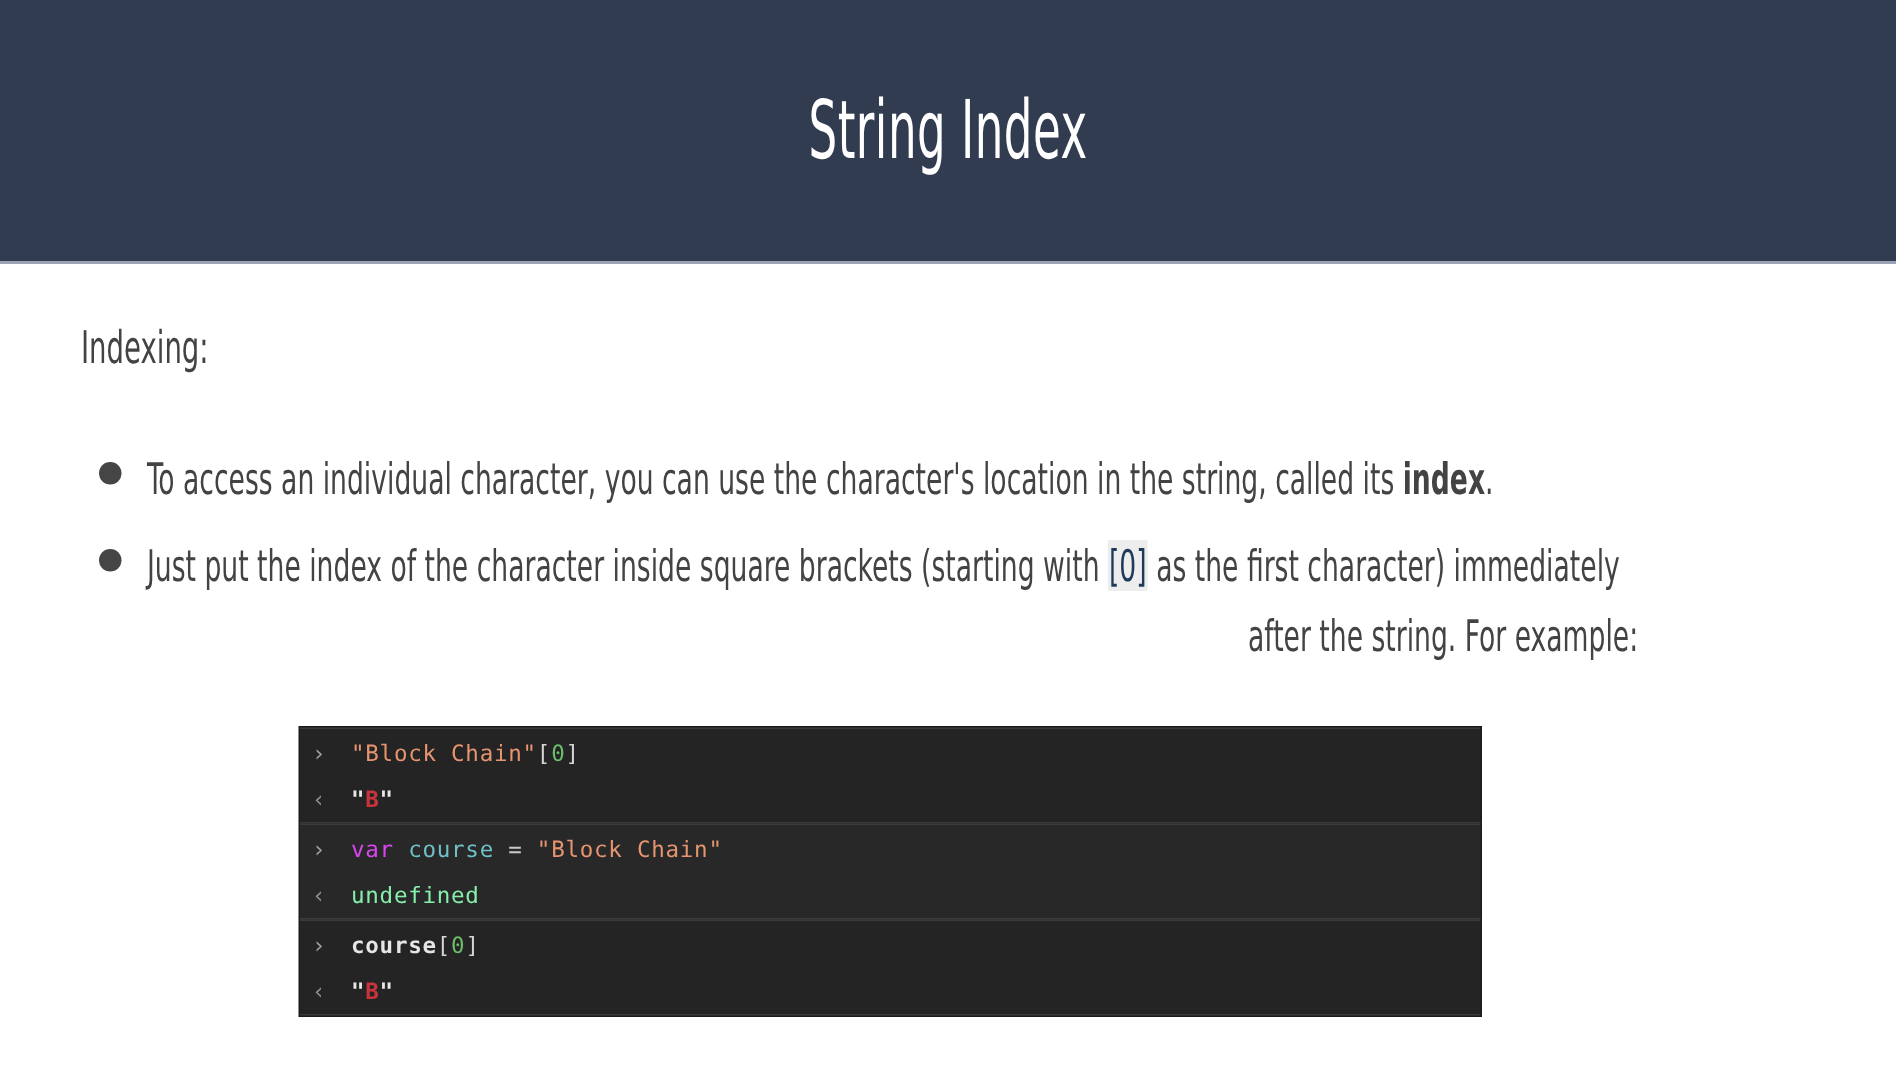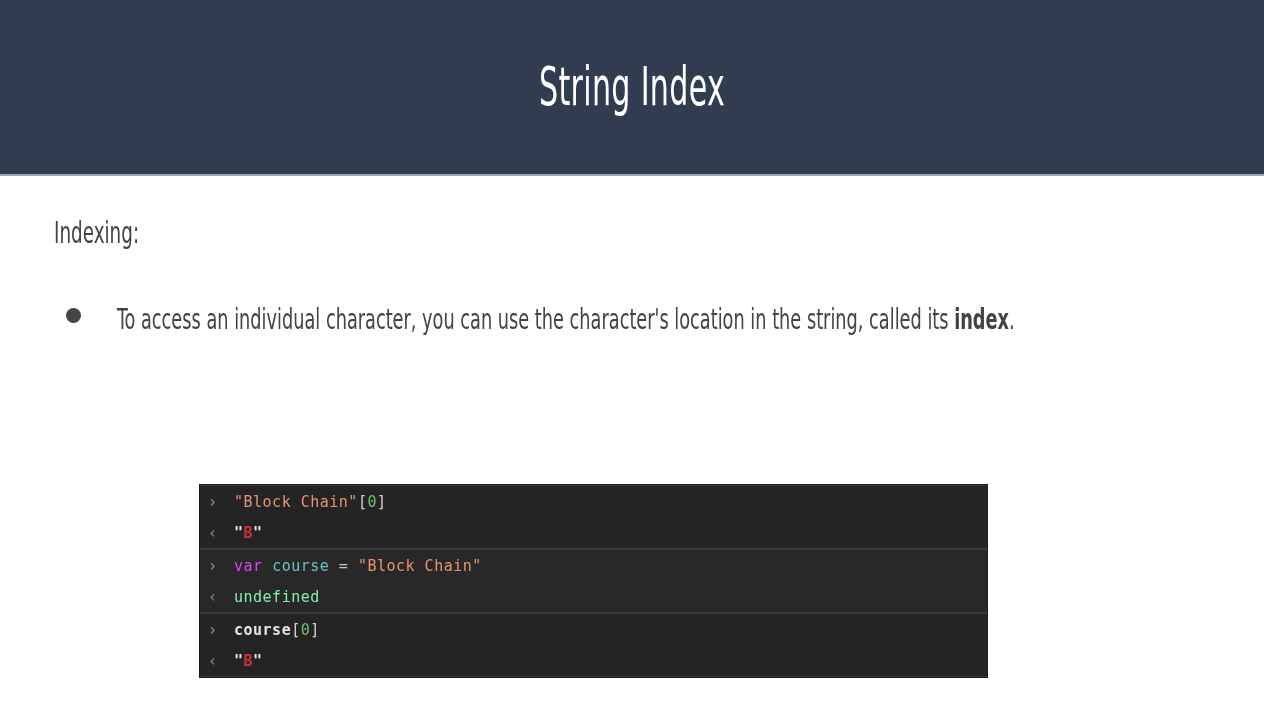--- a/index.html
+++ b/index.html
@@ -83,21 +83,21 @@
   .bullet-dot {
     position: absolute;
     left: 12px;
     top: 12px;
     width: 15px;
     height: 15px;
     border-radius: 50%;
     background: #454545;
   }
   .bullet-text {
-    margin-left: 63px;
+    margin-left: 44px;
     color: #434343;
     font-size: 29px;
     line-height: 1.62;
     text-align: right;
   }
   .bullet-text .narrow {
     vertical-align: top;
   }
   .b-strong { font-weight: 700; }
   .code-inline {
@@ -165,20 +165,26 @@
 
   <div class="bullet-list">
 
     <div class="bullet-row">
       <span class="bullet-dot"></span>
       <div class="bullet-text">
         <span class="narrow"><span>To access an individual character, you can use the character's location in the string, called its </span><span class="b-strong">index</span><span>.</span></span>
       </div>
     </div>
 
+    <div class="bullet-row">
+      <span class="bullet-dot"></span>
+      <div class="bullet-text">
+        <span class="narrow"><span>Just put the index of the character inside square brackets (starting with </span><span class="code-inline">[0]</span><span> as the first character) immediately</span></span><br><span class="narrow">after the string. For example:</span>
+      </div>
+    </div>
 
   </div>
 
   <div class="console-block">
 
     <div class="console-group">
       <div class="console-line">
         <span class="chev">›</span>
         <span class="ln-content"><span class="tok-str">"Block Chain"</span><span class="tok-punct">[</span><span class="tok-num">0</span><span class="tok-punct">]</span></span>
       </div>

